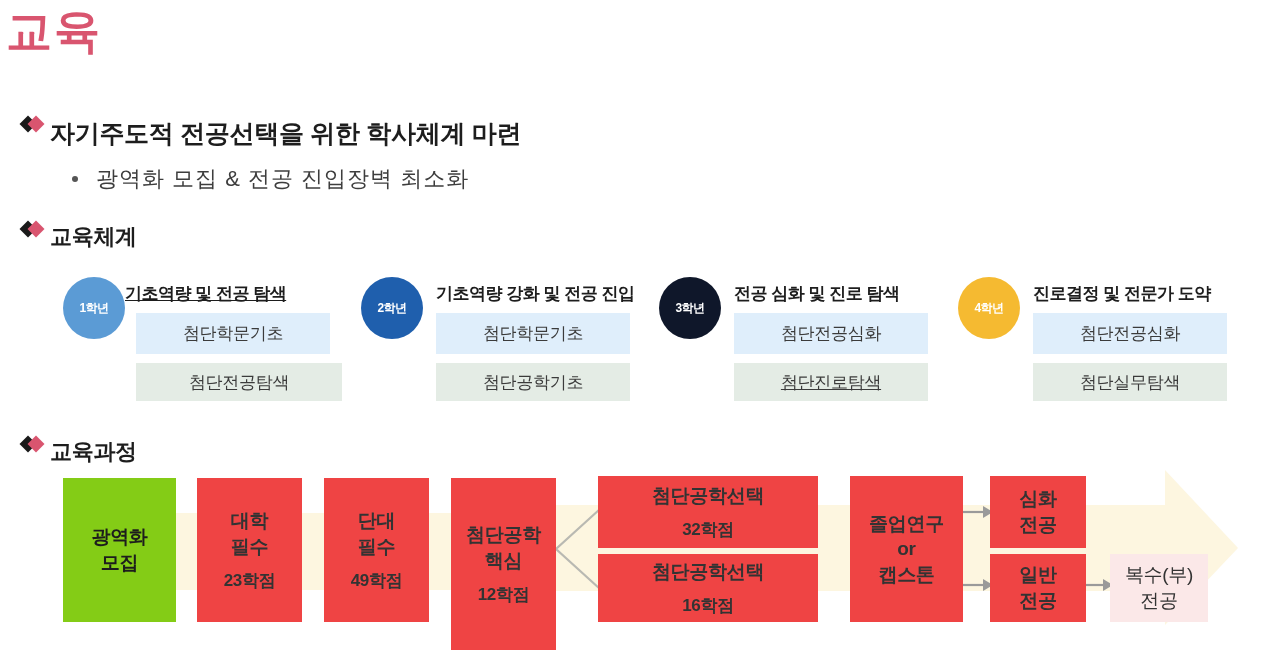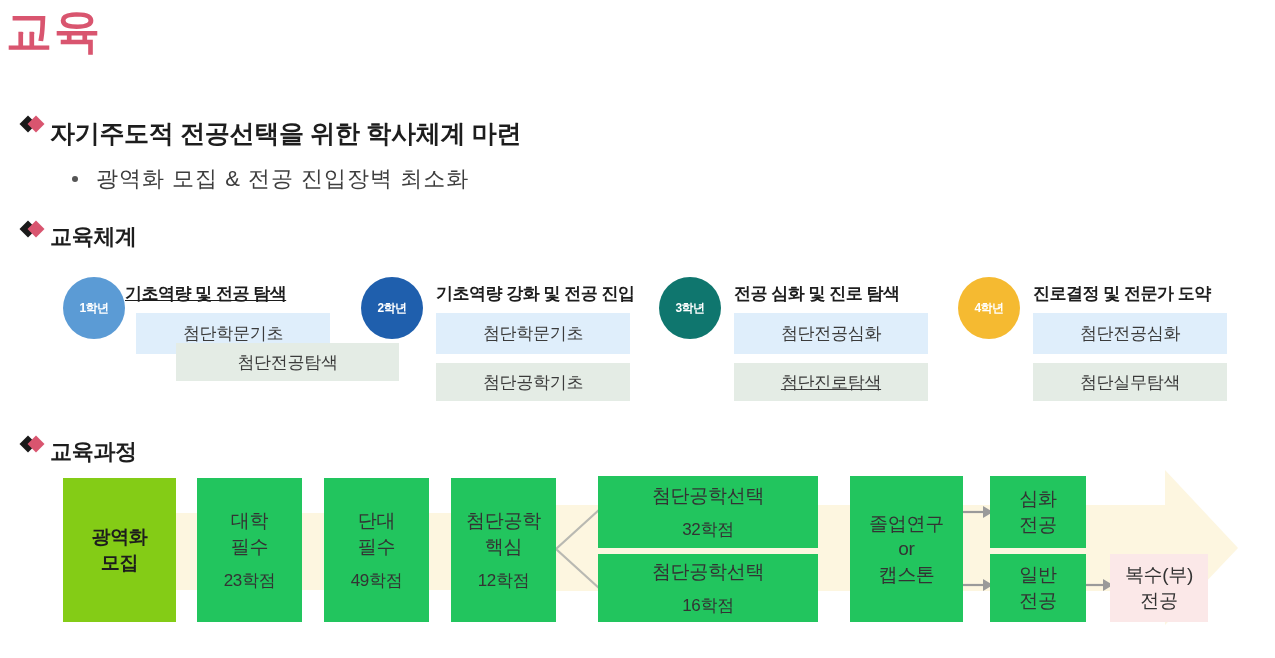--- a/index.html
+++ b/index.html
@@ -141,21 +141,21 @@
     position: absolute;
     display: flex;
     flex-direction: column;
     align-items: center;
     justify-content: center;
     z-index: 2;
     letter-spacing: -0.3px;
     text-align: center;
   }
   .fb-blue  { background: #84cc16; }
-  .fb-green { background: #22c55e; }
+  .fb-green { background: #ef4444; font-weight: bold; }
   .fb-pink  { background: #fbe8e8; }
   .fb-line {
     font-size: 19px;
     color: #333333;
     line-height: 1.35;
     white-space: nowrap;
   }
   .fb-line.bold { font-weight: bold; color: #1d1d1d; }
   .fb-credit {
     font-size: 17px;
@@ -182,28 +182,28 @@
 </div>
 
 <div class="bullet-row" style="left:22px; top:222px;">
   <span class="diamond"></span>
   <span class="h-sub">교육체계</span>
 </div>
 
 <div class="year-circle" style="left:63px; top:277px; background:#5b9bd5;">1학년</div>
 <div class="year-heading" style="left:125px; top:282px;text-decoration:underline;">기초역량 및 전공 탐색</div>
 <div class="course-box cb-blue" style="left:136px; top:313px; width:194px; height:41px;">첨단학문기초</div>
-<div class="course-box cb-green" style="left:136px; top:343px; width:223px; height:38px;margin-left:40px;">첨단전공탐색</div>
+<div class="course-box cb-green" style="left:136px; top:363px; width:206px; height:38px;">첨단전공탐색</div>
 
 <div class="year-circle" style="left:361px; top:277px; background:#1f5fad;">2학년</div>
 <div class="year-heading" style="left:436px; top:282px;">기초역량 강화 및 전공 진입</div>
 <div class="course-box cb-blue" style="left:436px; top:313px; width:194px; height:41px;">첨단학문기초</div>
 <div class="course-box cb-green" style="left:436px; top:363px; width:194px; height:38px;">첨단공학기초</div>
 
-<div class="year-circle" style="left:659px; top:277px; background:#0f766e;">3학년</div>
+<div class="year-circle" style="left:659px; top:277px; background:#0f172a;">3학년</div>
 <div class="year-heading" style="left:734px; top:282px;">전공 심화 및 진로 탐색</div>
 <div class="course-box cb-blue" style="left:734px; top:313px; width:194px; height:41px;">첨단전공심화</div>
 <div class="course-box cb-green" style="left:734px; top:363px; width:194px; height:38px;text-decoration:underline;">첨단진로탐색</div>
 
 <div class="year-circle" style="left:958px; top:277px; background:#f5ba31;">4학년</div>
 <div class="year-heading" style="left:1033px; top:282px;">진로결정 및 전문가 도약</div>
 <div class="course-box cb-blue" style="left:1033px; top:313px; width:194px; height:41px;">첨단전공심화</div>
 <div class="course-box cb-green" style="left:1033px; top:363px; width:194px; height:38px;">첨단실무탐색</div>
 
 <div class="bullet-row" style="left:22px; top:437px;">
@@ -250,21 +250,21 @@
   <span class="fb-line">필수</span>
   <span class="fb-credit">23학점</span>
 </div>
 
 <div class="flow-box fb-green" style="left:324px; top:478px; width:105px; height:144px;">
   <span class="fb-line">단대</span>
   <span class="fb-line">필수</span>
   <span class="fb-credit">49학점</span>
 </div>
 
-<div class="flow-box fb-green" style="left:451px; top:478px; width:105px; height:144px;">
+<div class="flow-box fb-green" style="left:451px; top:478px; width:105px; height:172px;">
   <span class="fb-line">첨단공학</span>
   <span class="fb-line">핵심</span>
   <span class="fb-credit">12학점</span>
 </div>
 
 <div class="flow-box fb-green" style="left:598px; top:476px; width:220px; height:72px;">
   <span class="fb-line">첨단공학선택</span>
   <span class="fb-credit">32학점</span>
 </div>
 

